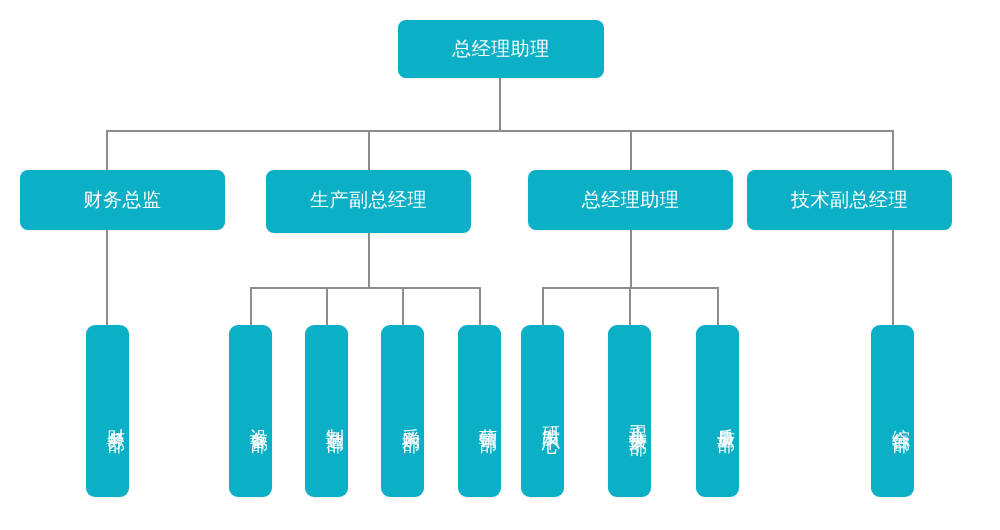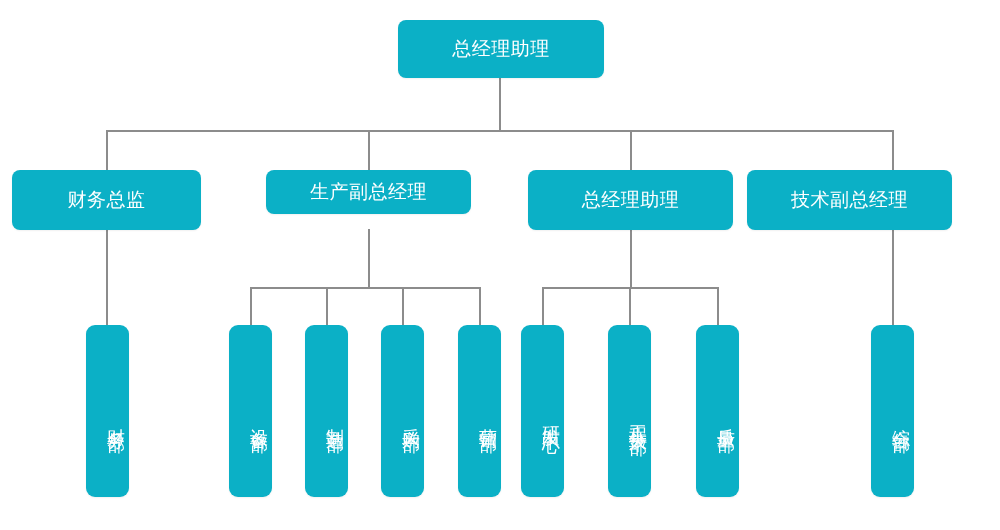--- a/index.html
+++ b/index.html
@@ -89,24 +89,24 @@
         <line x1="543" x2="543" y1="287" y2="325"></line>
         <line x1="630" x2="630" y1="287" y2="325"></line>
         <line x1="718" x2="718" y1="287" y2="325"></line>
       </g>
   </svg>
 
   <div class="node horizontal" style="left: 398px; top: 20px; width: 206px; height: 58px;">
     <span class="node-label">总经理助理</span>
   </div>
 
-  <div class="node horizontal" style="left: 12px; top: 170px; width: 189px; height: 60px;">
+  <div class="node horizontal" style="left: 20px; top: 170px; width: 205px; height: 60px;">
     <span class="node-label">财务总监</span>
   </div>
-  <div class="node horizontal" style="left: 266px; top: 170px; width: 205px; height: 44px;">
+  <div class="node horizontal" style="left: 266px; top: 170px; width: 205px; height: 63px; font-family: Liberation Mono, monospace;">
     <span class="node-label">生产副总经理</span>
   </div>
   <div class="node horizontal" style="left: 528px; top: 170px; width: 205px; height: 60px; font-family: Liberation Serif, serif;">
     <span class="node-label">总经理助理</span>
   </div>
   <div class="node horizontal" style="left: 747px; top: 170px; width: 205px; height: 60px;">
     <span class="node-label">技术副总经理</span>
   </div>
 
   <div class="node vertical" style="left: 86px; top: 325px; width: 43px; height: 172px;">

